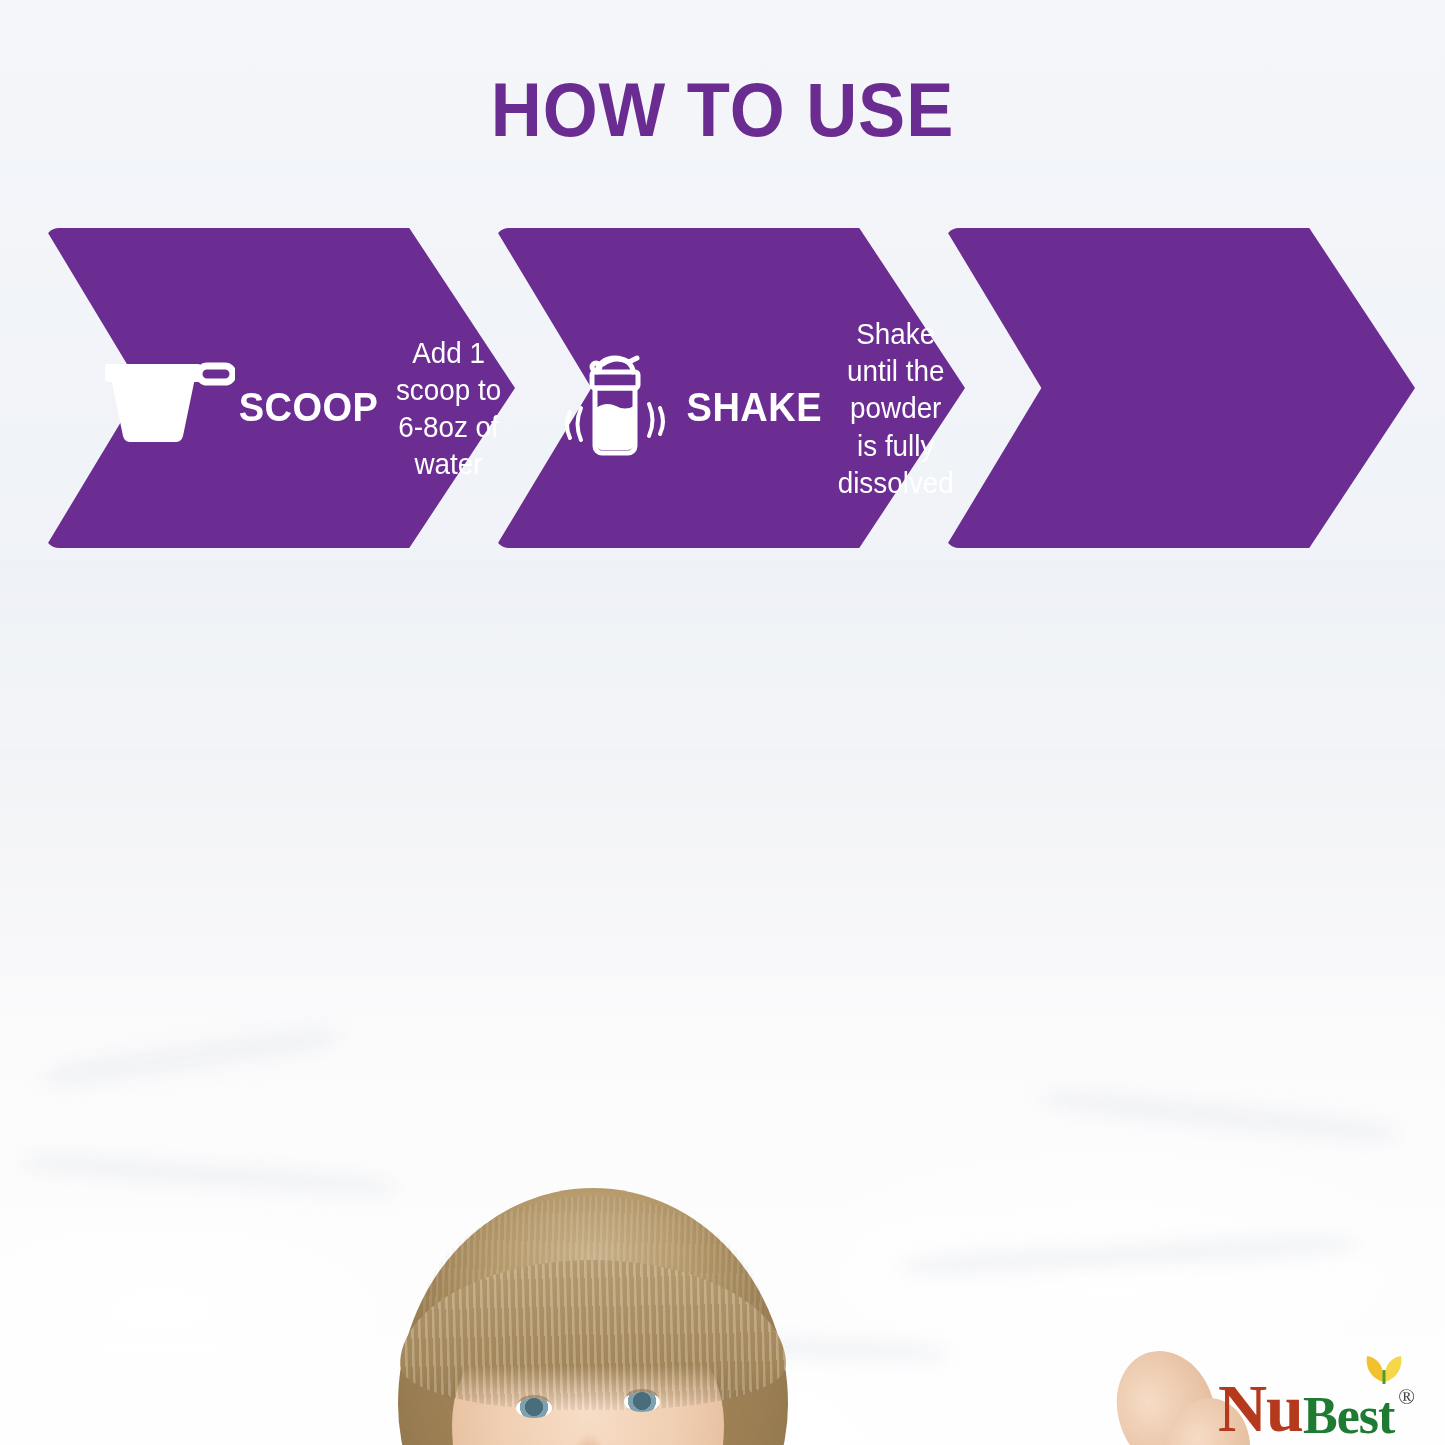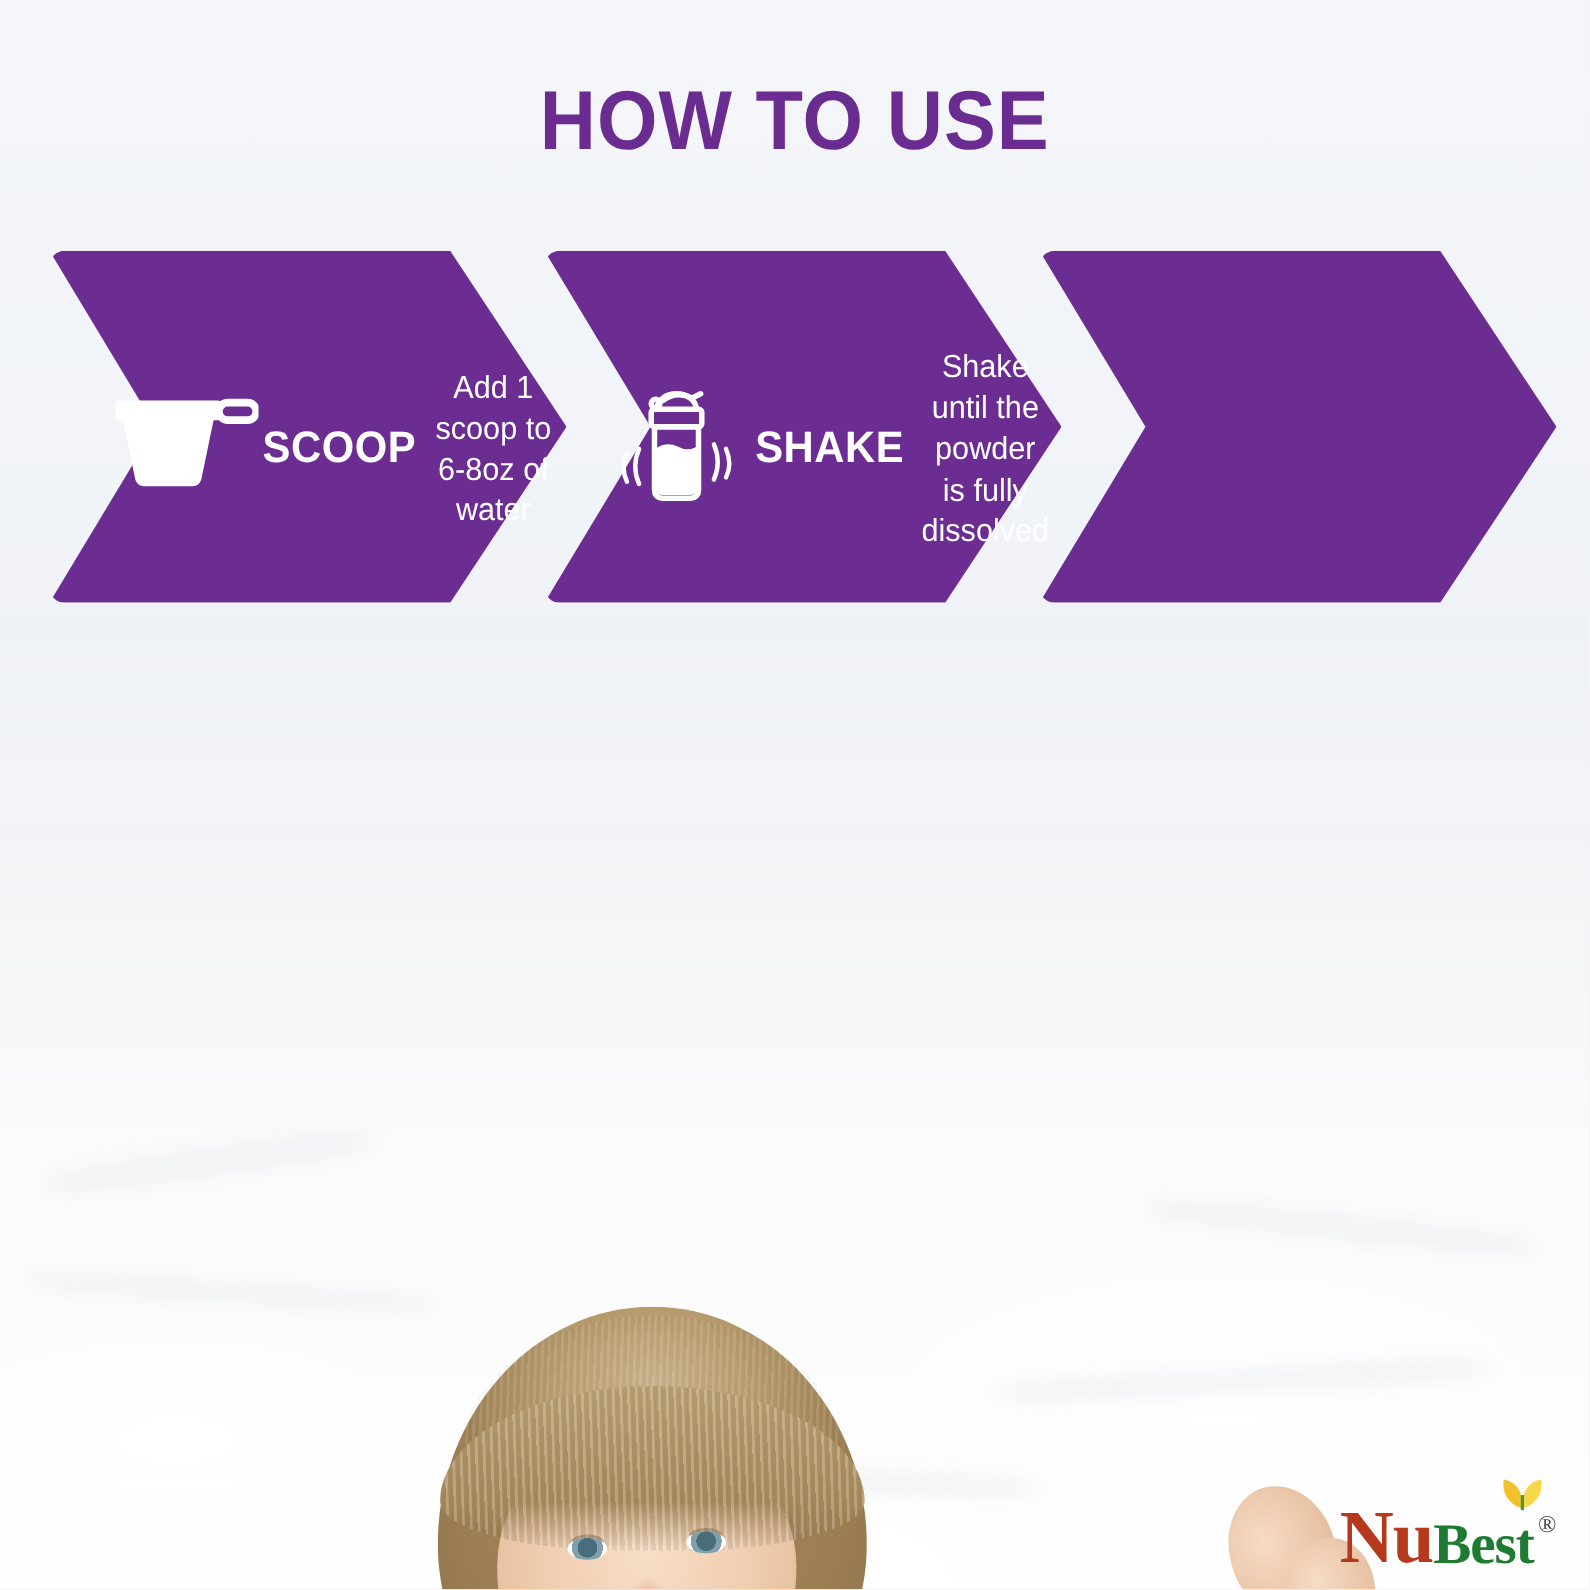--- a/index.html
+++ b/index.html
@@ -205,21 +205,21 @@
   .foot {
     position: absolute;
     background: radial-gradient(ellipse at 35% 40%, #f6dcc6 0%, #e6bfa0 70%, #d7ab8a 100%);
     border-radius: 50% 52% 48% 50%;
   }
 
   
   .logo {
     position: absolute;
     right: 30px;
-    bottom: 14px;
+    bottom: 3px;
     display: flex;
     align-items: flex-end;
     line-height: 1;
     justify-content: center;
   }
   .logo-nu {
     font-size: 68px;
     font-weight: bold;
     color: #b4391d;
     font-family: "Liberation Serif", serif;

